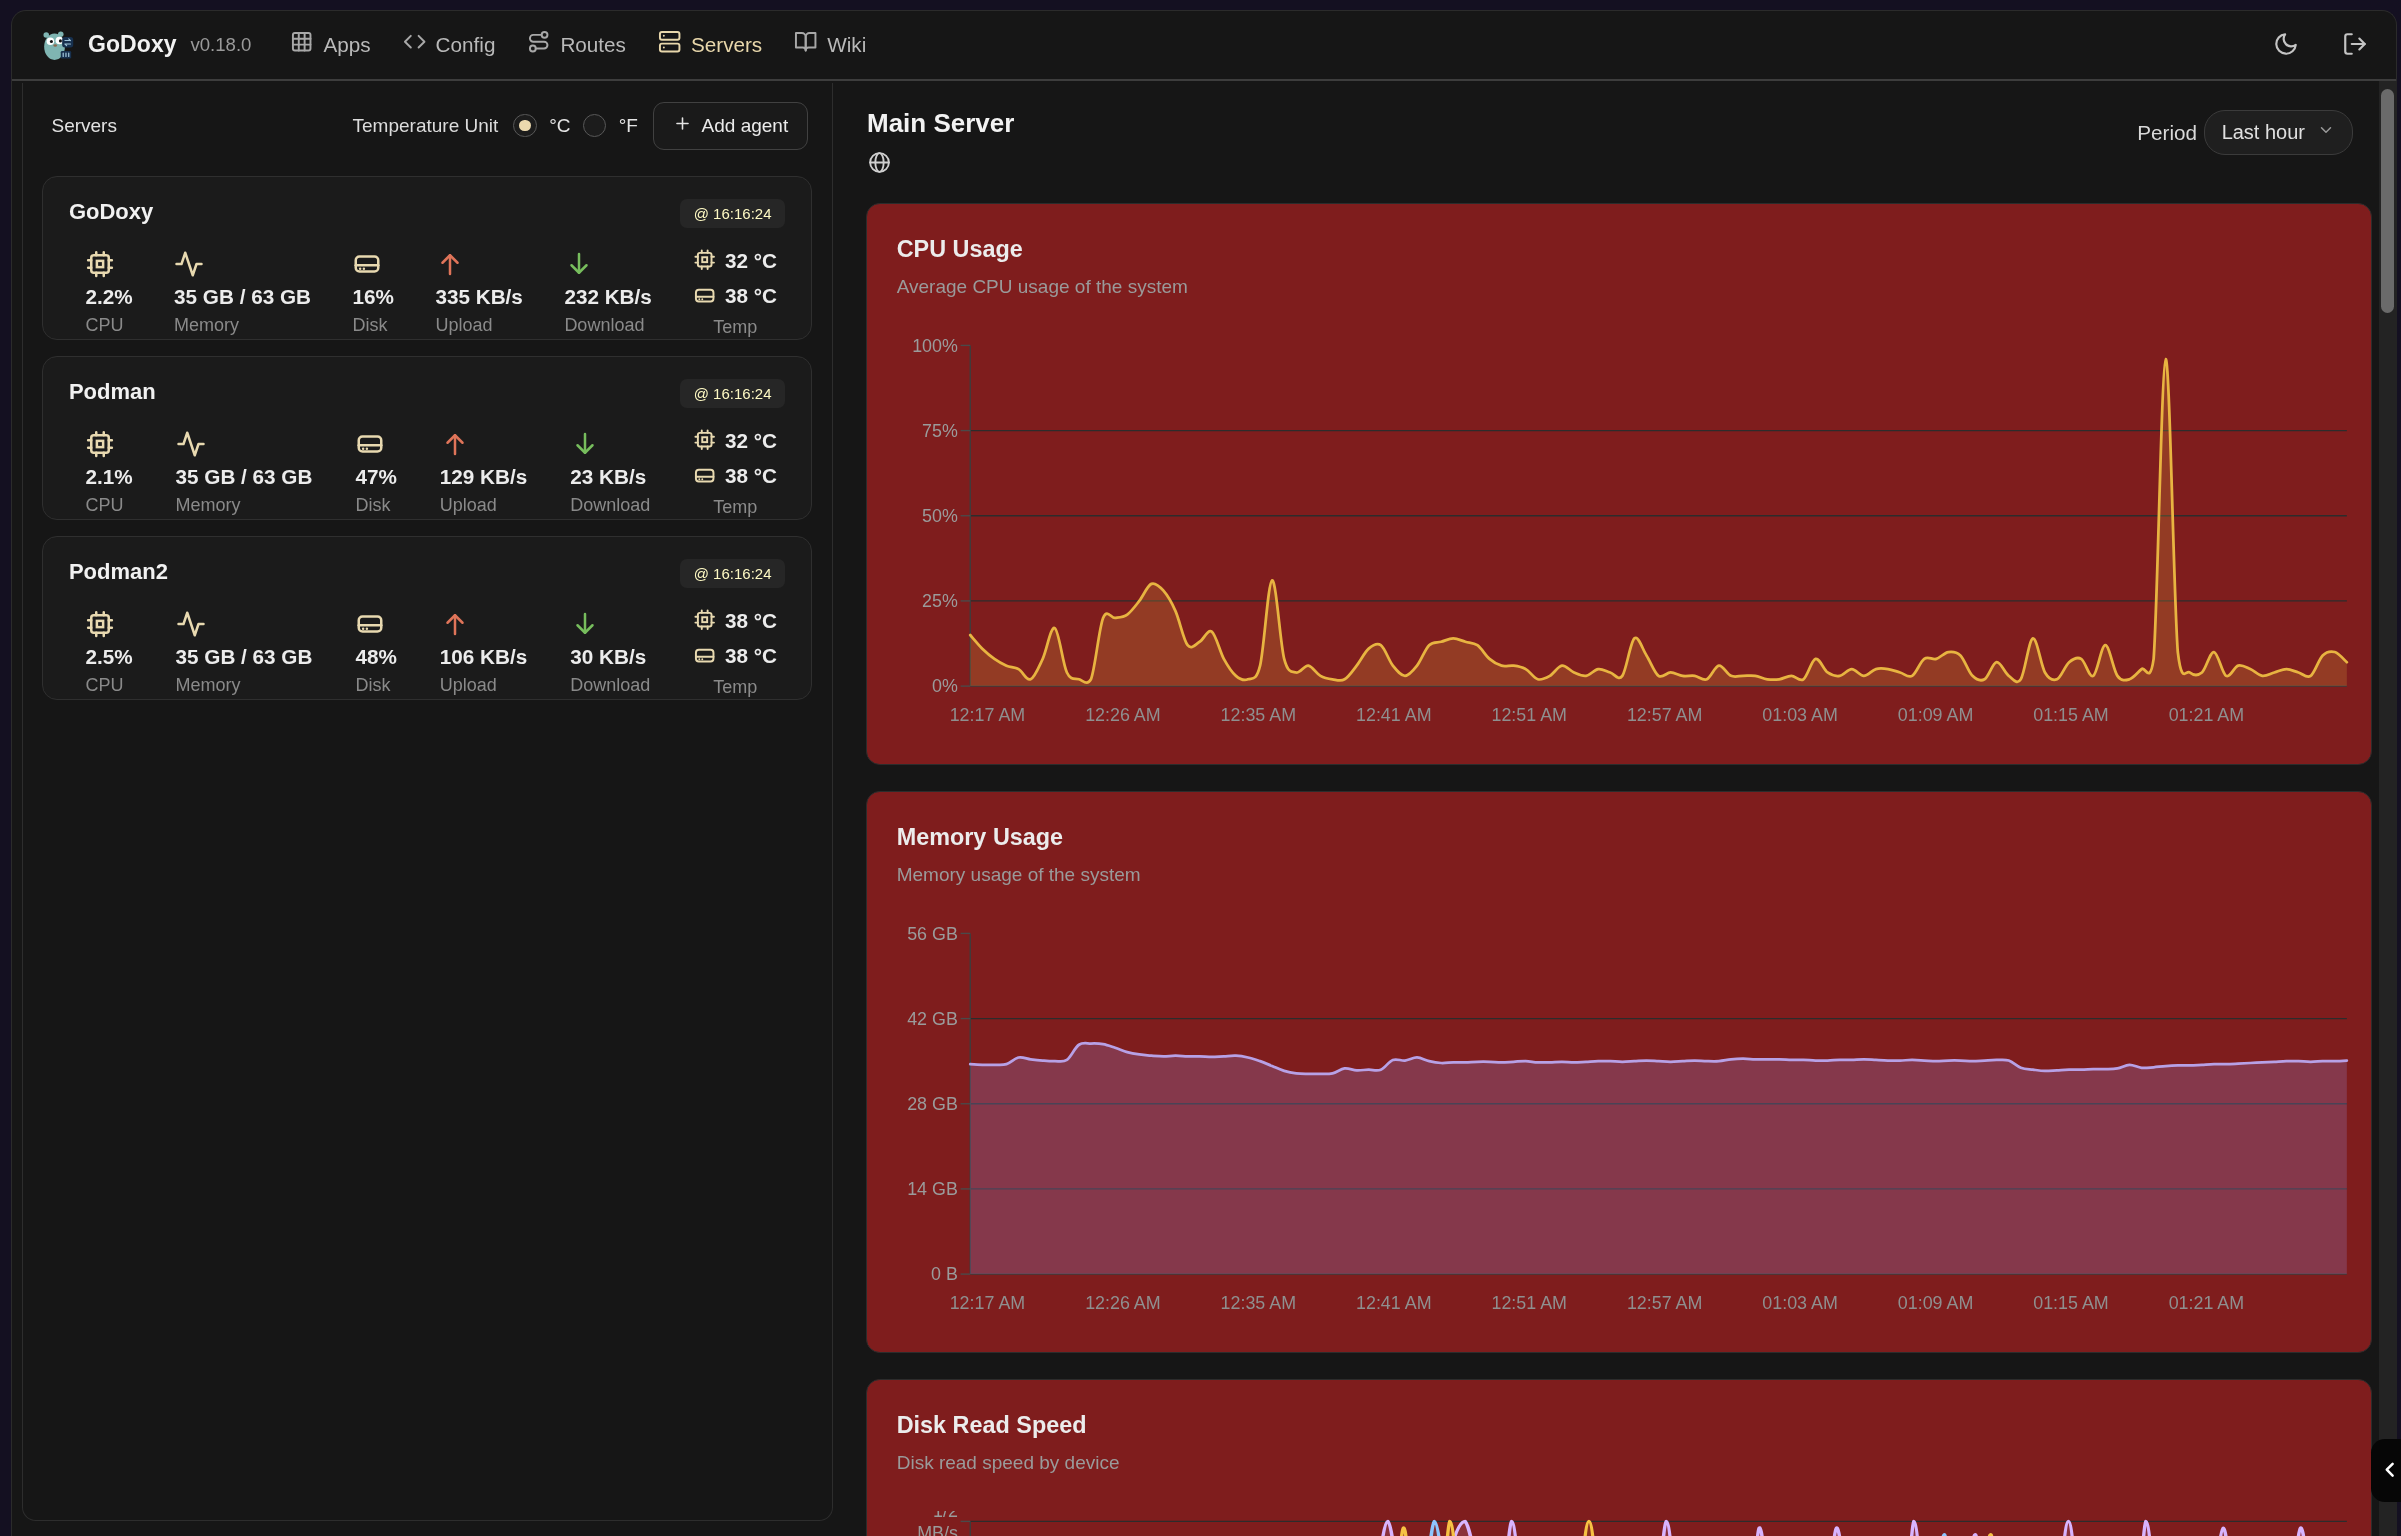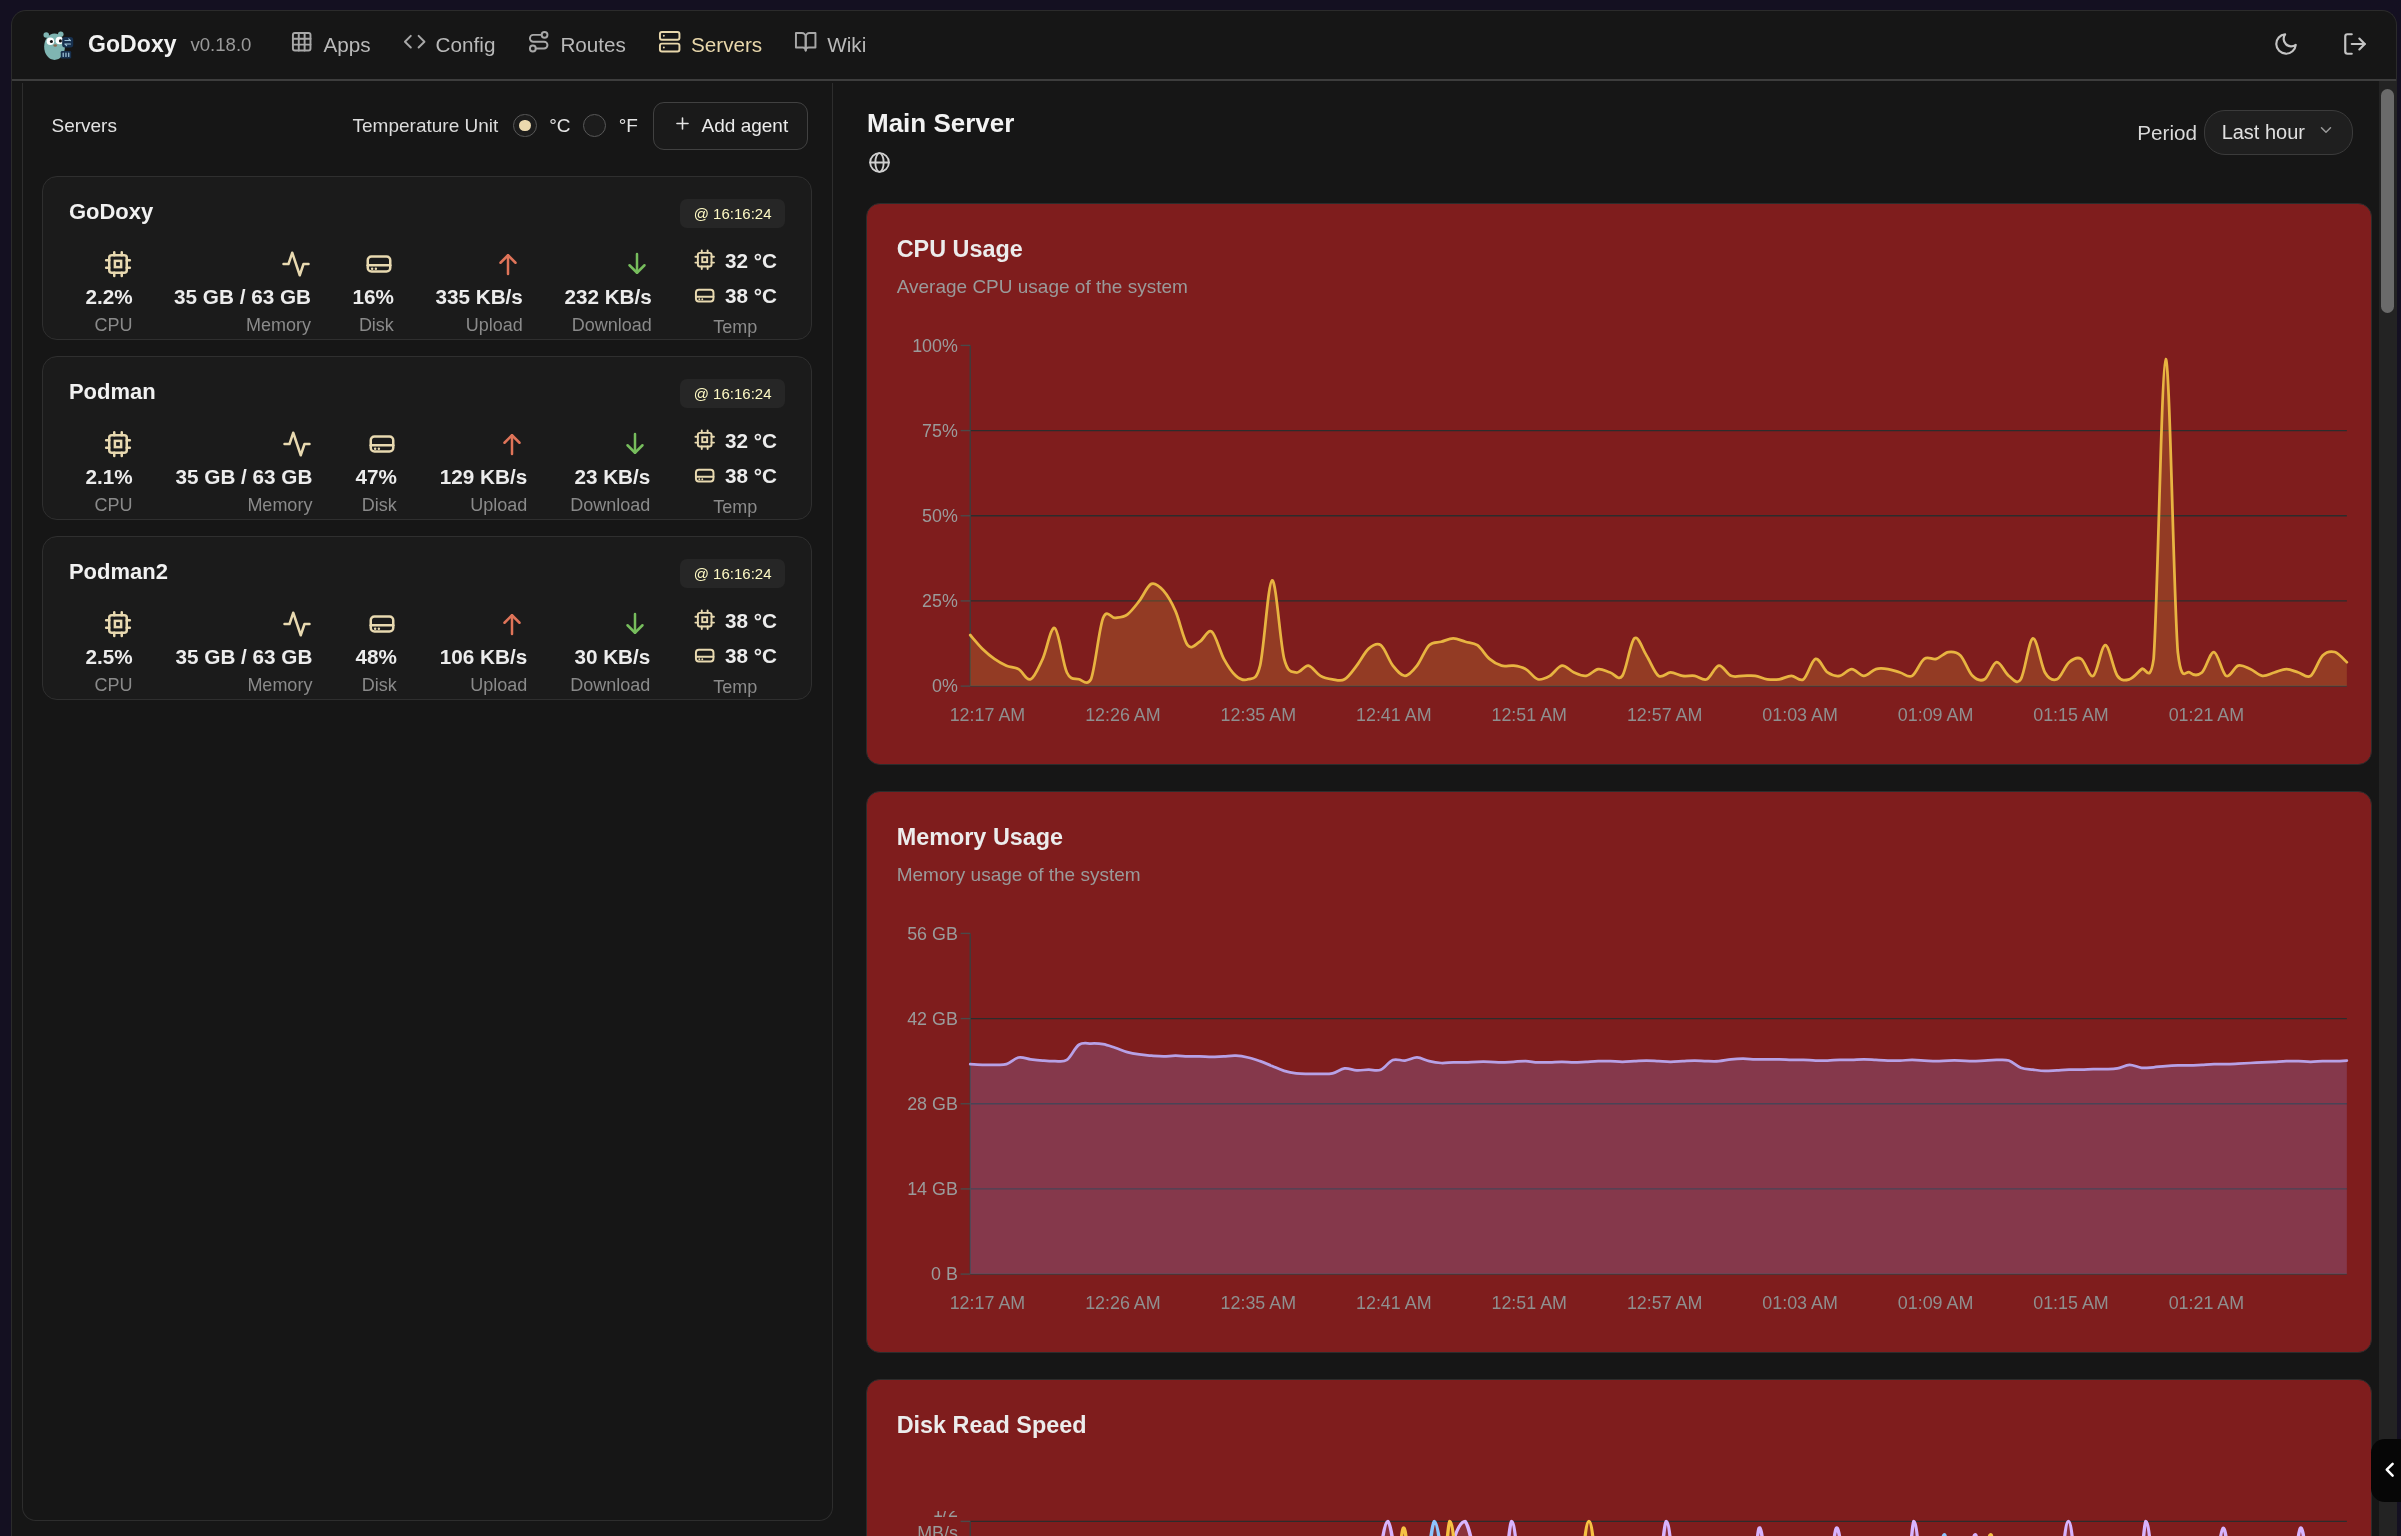--- a/index.html
+++ b/index.html
@@ -47,21 +47,21 @@
   .add-agent-btn svg { stroke:#e3e3e3; }
 
   .server-cards { margin-top:26px; display:flex; flex-direction:column; gap:16px; padding:0 2.8px; }
   .server-card { border:1.4px solid #2f2f2f; border-radius:15px; background:#1b1b1b;
     padding:22px 26px 25px 26px; height:164px; }
   .card-head { display:flex; align-items:flex-start; }
   .server-name { font-size:22px; font-weight:600; color:#f1f1f1; }
   .timestamp-badge { margin-left:auto; background:#262626; color:#fef9c3;
     font-size:15px; padding:6.2px 13.8px; border-radius:6.9px; }
   .stats { margin-top:18px; display:flex; justify-content:space-between; padding:0 8.3px 0 16.5px; }
-  .stat { display:flex; flex-direction:column; align-items:flex-end; gap:6.2px; }
+  .stat { display:flex; flex-direction:column; align-items:flex-start; gap:6.2px; }
   .icon-slot { height:33px; display:flex; align-items:flex-end; justify-content:center; }
   .cream svg { stroke:#e8d9b0; }
   .up svg { stroke:#df7459; }
   .down svg { stroke:#77bd5d; }
   .stat-value { font-size:20.7px; font-weight:600; color:#ececec; white-space:nowrap; }
   .stat-label { font-size:18px; color:#8a8a8a; }
   .stat-temp { align-items:center; gap:5.5px; }
   .temp-row { display:flex; align-items:center; gap:8.3px; height:30px; }
 
   
@@ -546,20 +546,21 @@
             <text x="1355.6666666666665" y="560" text-anchor="middle" fill="#8f8f8f" font-size="26">01:03 AM</text>
             <text x="1552.4444444444443" y="560" text-anchor="middle" fill="#8f8f8f" font-size="26">01:09 AM</text>
             <text x="1749.2222222222222" y="560" text-anchor="middle" fill="#8f8f8f" font-size="26">01:15 AM</text>
             <text x="1946" y="560" text-anchor="middle" fill="#8f8f8f" font-size="26">01:21 AM</text>
             <path d="M 150.0 205.0 C 152.9 205.2 161.7 205.8 167.5 205.9 C 173.4 206.1 179.2 206.1 185.1 205.9 C 190.9 205.8 196.8 206.8 202.6 205.0 C 208.5 203.3 214.3 196.5 220.2 195.3 C 226.0 194.1 231.9 197.2 237.7 198.0 C 243.6 198.7 249.4 199.3 255.3 199.7 C 261.1 200.2 267.0 200.8 272.8 200.6 C 278.7 200.5 284.5 202.8 290.4 198.9 C 296.2 194.9 302.0 180.7 307.9 176.8 C 313.7 172.8 319.6 175.1 325.4 175.0 C 331.3 174.8 337.1 174.8 343.0 175.9 C 348.8 176.9 354.7 179.3 360.5 181.2 C 366.4 183.1 372.2 185.7 378.1 187.4 C 383.9 189.0 389.8 190.0 395.6 190.9 C 401.5 191.8 407.3 192.2 413.2 192.7 C 419.0 193.1 424.9 193.6 430.7 193.6 C 436.5 193.6 442.4 192.7 448.2 192.7 C 454.1 192.7 459.9 193.4 465.8 193.6 C 471.6 193.7 477.5 193.4 483.3 193.6 C 489.2 193.7 495.0 194.4 500.9 194.4 C 506.7 194.4 512.6 193.8 518.4 193.6 C 524.3 193.3 530.1 192.4 536.0 192.7 C 541.8 193.0 547.7 194.0 553.5 195.3 C 559.4 196.6 565.2 198.6 571.1 200.6 C 576.9 202.7 582.7 205.3 588.6 207.7 C 594.4 210.1 600.3 213.0 606.1 214.8 C 612.0 216.5 617.8 217.6 623.7 218.3 C 629.5 219.0 635.4 219.0 641.2 219.2 C 647.1 219.3 652.9 219.3 658.8 219.2 C 664.6 219.0 670.5 219.6 676.3 218.3 C 682.2 217.0 688.0 212.0 693.9 211.2 C 699.7 210.5 705.6 213.6 711.4 213.9 C 717.3 214.2 723.1 213.1 728.9 213.0 C 734.8 212.9 740.6 215.4 746.5 213.0 C 752.3 210.6 758.2 201.1 764.0 198.9 C 769.9 196.6 775.7 200.3 781.6 199.7 C 787.4 199.2 793.3 195.2 799.1 195.3 C 805.0 195.5 810.8 199.3 816.7 200.6 C 822.5 202.0 828.4 203.0 834.2 203.3 C 840.1 203.6 845.9 202.5 851.8 202.4 C 857.6 202.2 863.5 202.5 869.3 202.4 C 875.1 202.2 881.0 201.7 886.8 201.5 C 892.7 201.4 898.5 201.4 904.4 201.5 C 910.2 201.7 916.1 202.4 921.9 202.4 C 927.8 202.4 933.6 201.8 939.5 201.5 C 945.3 201.2 951.2 200.5 957.0 200.6 C 962.9 200.8 968.7 202.1 974.6 202.4 C 980.4 202.7 986.3 202.5 992.1 202.4 C 998.0 202.2 1003.8 201.5 1009.6 201.5 C 1015.5 201.5 1021.3 202.4 1027.2 202.4 C 1033.0 202.4 1038.9 201.8 1044.7 201.5 C 1050.6 201.2 1056.4 200.8 1062.3 200.6 C 1068.1 200.5 1074.0 200.5 1079.8 200.6 C 1085.7 200.8 1091.5 201.5 1097.4 201.5 C 1103.2 201.5 1109.1 200.9 1114.9 200.6 C 1120.8 200.3 1126.6 199.7 1132.5 199.7 C 1138.3 199.7 1144.2 200.3 1150.0 200.6 C 1155.8 200.9 1161.7 201.5 1167.5 201.5 C 1173.4 201.5 1179.2 200.9 1185.1 200.6 C 1190.9 200.3 1196.8 199.7 1202.6 199.7 C 1208.5 199.7 1214.3 200.5 1220.2 200.6 C 1226.0 200.8 1231.9 201.1 1237.7 200.6 C 1243.6 200.2 1249.4 198.6 1255.3 198.0 C 1261.1 197.4 1267.0 197.1 1272.8 197.1 C 1278.7 197.1 1284.5 197.8 1290.4 198.0 C 1296.2 198.1 1302.0 198.0 1307.9 198.0 C 1313.7 198.0 1319.6 197.8 1325.4 198.0 C 1331.3 198.1 1337.1 198.7 1343.0 198.9 C 1348.8 199.0 1354.7 198.7 1360.5 198.9 C 1366.4 199.0 1372.2 199.6 1378.1 199.7 C 1383.9 199.9 1389.8 199.9 1395.6 199.7 C 1401.5 199.6 1407.3 199.0 1413.2 198.9 C 1419.0 198.7 1424.9 199.0 1430.7 198.9 C 1436.5 198.7 1442.4 198.0 1448.2 198.0 C 1454.1 198.0 1459.9 198.6 1465.8 198.9 C 1471.6 199.2 1477.5 199.6 1483.3 199.7 C 1489.2 199.9 1495.0 199.9 1500.9 199.7 C 1506.7 199.6 1512.6 198.9 1518.4 198.9 C 1524.3 198.9 1530.1 199.4 1536.0 199.7 C 1541.8 200.0 1547.7 200.6 1553.5 200.6 C 1559.4 200.6 1565.2 199.9 1571.1 199.7 C 1576.9 199.6 1582.7 199.6 1588.6 199.7 C 1594.4 199.9 1600.3 200.6 1606.1 200.6 C 1612.0 200.6 1617.8 200.0 1623.7 199.7 C 1629.5 199.4 1635.4 198.9 1641.2 198.9 C 1647.1 198.9 1652.9 197.8 1658.8 199.7 C 1664.6 201.7 1670.5 208.1 1676.3 210.3 C 1682.2 212.6 1688.0 212.3 1693.9 213.0 C 1699.7 213.7 1705.6 214.6 1711.4 214.8 C 1717.3 214.9 1723.1 214.2 1728.9 213.9 C 1734.8 213.6 1740.6 213.1 1746.5 213.0 C 1752.3 212.9 1758.2 213.1 1764.0 213.0 C 1769.9 212.9 1775.7 212.3 1781.6 212.1 C 1787.4 212.0 1793.3 212.3 1799.1 212.1 C 1805.0 212.0 1810.8 212.3 1816.7 211.2 C 1822.5 210.2 1828.4 206.1 1834.2 205.9 C 1840.1 205.8 1845.9 209.8 1851.8 210.3 C 1857.6 210.9 1863.5 209.9 1869.3 209.5 C 1875.1 209.0 1881.0 208.1 1886.8 207.7 C 1892.7 207.3 1898.5 207.0 1904.4 206.8 C 1910.2 206.7 1916.1 207.0 1921.9 206.8 C 1927.8 206.7 1933.6 206.2 1939.5 205.9 C 1945.3 205.6 1951.2 205.2 1957.0 205.0 C 1962.9 204.9 1968.7 205.2 1974.6 205.0 C 1980.4 204.9 1986.3 204.5 1992.1 204.2 C 1998.0 203.9 2003.8 203.6 2009.6 203.3 C 2015.5 203.0 2021.3 202.7 2027.2 202.4 C 2033.0 202.1 2038.9 201.8 2044.7 201.5 C 2050.6 201.2 2056.4 200.8 2062.3 200.6 C 2068.1 200.5 2074.0 200.5 2079.8 200.6 C 2085.7 200.8 2091.5 201.5 2097.4 201.5 C 2103.2 201.5 2109.1 200.8 2114.9 200.6 C 2120.8 200.5 2126.6 200.8 2132.5 200.6 C 2138.3 200.5 2147.1 199.9 2150.0 199.7 L 2150 510 L 150 510 Z" fill="rgba(150,130,200,0.27)" stroke="none"></path>
             <path d="M 150.0 205.0 C 152.9 205.2 161.7 205.8 167.5 205.9 C 173.4 206.1 179.2 206.1 185.1 205.9 C 190.9 205.8 196.8 206.8 202.6 205.0 C 208.5 203.3 214.3 196.5 220.2 195.3 C 226.0 194.1 231.9 197.2 237.7 198.0 C 243.6 198.7 249.4 199.3 255.3 199.7 C 261.1 200.2 267.0 200.8 272.8 200.6 C 278.7 200.5 284.5 202.8 290.4 198.9 C 296.2 194.9 302.0 180.7 307.9 176.8 C 313.7 172.8 319.6 175.1 325.4 175.0 C 331.3 174.8 337.1 174.8 343.0 175.9 C 348.8 176.9 354.7 179.3 360.5 181.2 C 366.4 183.1 372.2 185.7 378.1 187.4 C 383.9 189.0 389.8 190.0 395.6 190.9 C 401.5 191.8 407.3 192.2 413.2 192.7 C 419.0 193.1 424.9 193.6 430.7 193.6 C 436.5 193.6 442.4 192.7 448.2 192.7 C 454.1 192.7 459.9 193.4 465.8 193.6 C 471.6 193.7 477.5 193.4 483.3 193.6 C 489.2 193.7 495.0 194.4 500.9 194.4 C 506.7 194.4 512.6 193.8 518.4 193.6 C 524.3 193.3 530.1 192.4 536.0 192.7 C 541.8 193.0 547.7 194.0 553.5 195.3 C 559.4 196.6 565.2 198.6 571.1 200.6 C 576.9 202.7 582.7 205.3 588.6 207.7 C 594.4 210.1 600.3 213.0 606.1 214.8 C 612.0 216.5 617.8 217.6 623.7 218.3 C 629.5 219.0 635.4 219.0 641.2 219.2 C 647.1 219.3 652.9 219.3 658.8 219.2 C 664.6 219.0 670.5 219.6 676.3 218.3 C 682.2 217.0 688.0 212.0 693.9 211.2 C 699.7 210.5 705.6 213.6 711.4 213.9 C 717.3 214.2 723.1 213.1 728.9 213.0 C 734.8 212.9 740.6 215.4 746.5 213.0 C 752.3 210.6 758.2 201.1 764.0 198.9 C 769.9 196.6 775.7 200.3 781.6 199.7 C 787.4 199.2 793.3 195.2 799.1 195.3 C 805.0 195.5 810.8 199.3 816.7 200.6 C 822.5 202.0 828.4 203.0 834.2 203.3 C 840.1 203.6 845.9 202.5 851.8 202.4 C 857.6 202.2 863.5 202.5 869.3 202.4 C 875.1 202.2 881.0 201.7 886.8 201.5 C 892.7 201.4 898.5 201.4 904.4 201.5 C 910.2 201.7 916.1 202.4 921.9 202.4 C 927.8 202.4 933.6 201.8 939.5 201.5 C 945.3 201.2 951.2 200.5 957.0 200.6 C 962.9 200.8 968.7 202.1 974.6 202.4 C 980.4 202.7 986.3 202.5 992.1 202.4 C 998.0 202.2 1003.8 201.5 1009.6 201.5 C 1015.5 201.5 1021.3 202.4 1027.2 202.4 C 1033.0 202.4 1038.9 201.8 1044.7 201.5 C 1050.6 201.2 1056.4 200.8 1062.3 200.6 C 1068.1 200.5 1074.0 200.5 1079.8 200.6 C 1085.7 200.8 1091.5 201.5 1097.4 201.5 C 1103.2 201.5 1109.1 200.9 1114.9 200.6 C 1120.8 200.3 1126.6 199.7 1132.5 199.7 C 1138.3 199.7 1144.2 200.3 1150.0 200.6 C 1155.8 200.9 1161.7 201.5 1167.5 201.5 C 1173.4 201.5 1179.2 200.9 1185.1 200.6 C 1190.9 200.3 1196.8 199.7 1202.6 199.7 C 1208.5 199.7 1214.3 200.5 1220.2 200.6 C 1226.0 200.8 1231.9 201.1 1237.7 200.6 C 1243.6 200.2 1249.4 198.6 1255.3 198.0 C 1261.1 197.4 1267.0 197.1 1272.8 197.1 C 1278.7 197.1 1284.5 197.8 1290.4 198.0 C 1296.2 198.1 1302.0 198.0 1307.9 198.0 C 1313.7 198.0 1319.6 197.8 1325.4 198.0 C 1331.3 198.1 1337.1 198.7 1343.0 198.9 C 1348.8 199.0 1354.7 198.7 1360.5 198.9 C 1366.4 199.0 1372.2 199.6 1378.1 199.7 C 1383.9 199.9 1389.8 199.9 1395.6 199.7 C 1401.5 199.6 1407.3 199.0 1413.2 198.9 C 1419.0 198.7 1424.9 199.0 1430.7 198.9 C 1436.5 198.7 1442.4 198.0 1448.2 198.0 C 1454.1 198.0 1459.9 198.6 1465.8 198.9 C 1471.6 199.2 1477.5 199.6 1483.3 199.7 C 1489.2 199.9 1495.0 199.9 1500.9 199.7 C 1506.7 199.6 1512.6 198.9 1518.4 198.9 C 1524.3 198.9 1530.1 199.4 1536.0 199.7 C 1541.8 200.0 1547.7 200.6 1553.5 200.6 C 1559.4 200.6 1565.2 199.9 1571.1 199.7 C 1576.9 199.6 1582.7 199.6 1588.6 199.7 C 1594.4 199.9 1600.3 200.6 1606.1 200.6 C 1612.0 200.6 1617.8 200.0 1623.7 199.7 C 1629.5 199.4 1635.4 198.9 1641.2 198.9 C 1647.1 198.9 1652.9 197.8 1658.8 199.7 C 1664.6 201.7 1670.5 208.1 1676.3 210.3 C 1682.2 212.6 1688.0 212.3 1693.9 213.0 C 1699.7 213.7 1705.6 214.6 1711.4 214.8 C 1717.3 214.9 1723.1 214.2 1728.9 213.9 C 1734.8 213.6 1740.6 213.1 1746.5 213.0 C 1752.3 212.9 1758.2 213.1 1764.0 213.0 C 1769.9 212.9 1775.7 212.3 1781.6 212.1 C 1787.4 212.0 1793.3 212.3 1799.1 212.1 C 1805.0 212.0 1810.8 212.3 1816.7 211.2 C 1822.5 210.2 1828.4 206.1 1834.2 205.9 C 1840.1 205.8 1845.9 209.8 1851.8 210.3 C 1857.6 210.9 1863.5 209.9 1869.3 209.5 C 1875.1 209.0 1881.0 208.1 1886.8 207.7 C 1892.7 207.3 1898.5 207.0 1904.4 206.8 C 1910.2 206.7 1916.1 207.0 1921.9 206.8 C 1927.8 206.7 1933.6 206.2 1939.5 205.9 C 1945.3 205.6 1951.2 205.2 1957.0 205.0 C 1962.9 204.9 1968.7 205.2 1974.6 205.0 C 1980.4 204.9 1986.3 204.5 1992.1 204.2 C 1998.0 203.9 2003.8 203.6 2009.6 203.3 C 2015.5 203.0 2021.3 202.7 2027.2 202.4 C 2033.0 202.1 2038.9 201.8 2044.7 201.5 C 2050.6 201.2 2056.4 200.8 2062.3 200.6 C 2068.1 200.5 2074.0 200.5 2079.8 200.6 C 2085.7 200.8 2091.5 201.5 2097.4 201.5 C 2103.2 201.5 2109.1 200.8 2114.9 200.6 C 2120.8 200.5 2126.6 200.8 2132.5 200.6 C 2138.3 200.5 2147.1 199.9 2150.0 199.7" fill="none" stroke="#b7a1e6" stroke-width="4" stroke-linejoin="round" stroke-linecap="round"></path>
           </svg>
       </section>
       <section class="chart-card">
         <div class="chart-title">Disk Read Speed</div>
+        <div class="chart-subtitle">Disk read speed by device</div>
         <svg class="chart-svg" viewBox="0 0 2188 610">
             <line x1="150" x2="2150" y1="15" y2="15" stroke="#2c2c2c" stroke-width="2"></line>
             <line x1="150" x2="150" y1="15" y2="510" stroke="#3d3d3d" stroke-width="2"></line>
             <line x1="150" x2="2150" y1="510" y2="510" stroke="#3d3d3d" stroke-width="2"></line>
             <line x1="136" x2="150" y1="15" y2="15" stroke="#4a4a4a" stroke-width="2"></line>
             <text x="132" text-anchor="end" fill="#9b9b9b" font-size="26"><tspan x="132" y="9">1/2</tspan><tspan x="132" y="41">MB/s</tspan></text>
             <text x="175" y="560" text-anchor="middle" fill="#8f8f8f" font-size="26">12:17 AM</text>
             <text x="371.77777777777777" y="560" text-anchor="middle" fill="#8f8f8f" font-size="26">12:26 AM</text>
             <text x="568.5555555555555" y="560" text-anchor="middle" fill="#8f8f8f" font-size="26">12:35 AM</text>
             <text x="765.3333333333333" y="560" text-anchor="middle" fill="#8f8f8f" font-size="26">12:41 AM</text>

